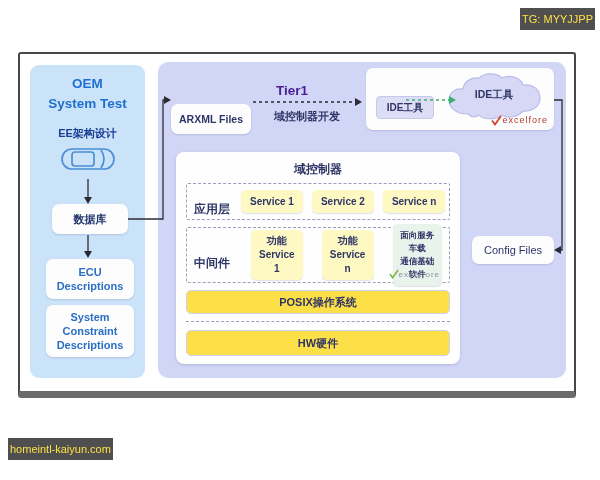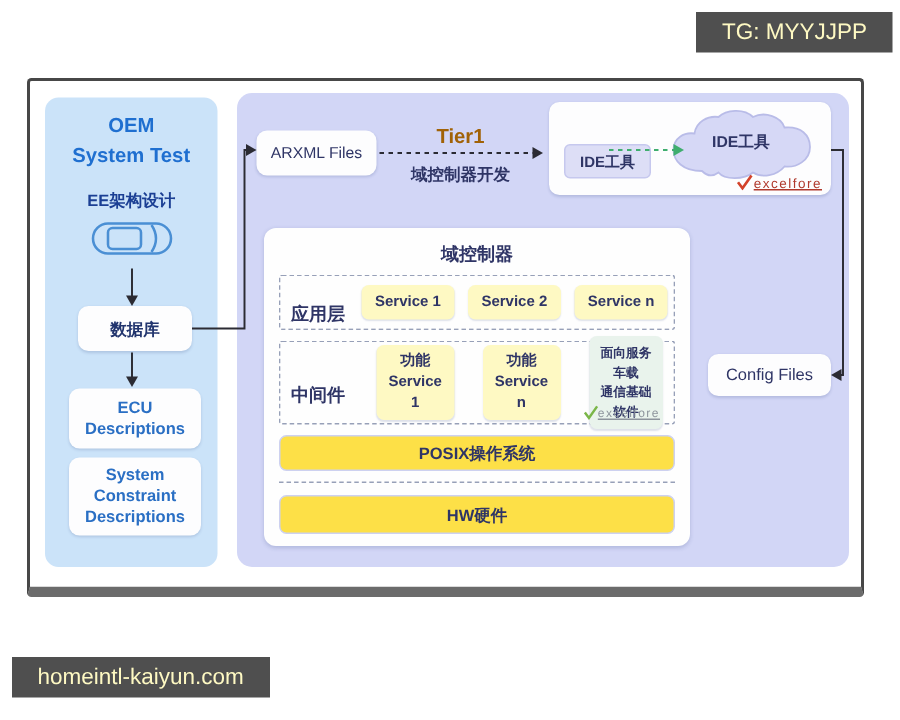--- a/index.html
+++ b/index.html
@@ -20,34 +20,34 @@
              color:#1f6fd0;line-height:1.45;white-space:pre-line;}
   .ee-label{left:30px;top:126px;width:115px;text-align:center;font-size:11px;font-weight:bold;color:#1b3f94;}
   .car-wrap{left:57px;top:141px;width:62px;height:36px;}
   .wbox{background:#fdfdfe;border-radius:7px;box-shadow:0 1px 2px rgba(40,60,120,.18);
         display:flex;align-items:center;justify-content:center;text-align:center;}
   .db-box{left:52px;top:204px;width:76px;height:30px;font-size:11px;font-weight:bold;color:#22356e;}
   .ecu-box{left:46px;top:259px;width:88px;height:40px;font-size:11px;font-weight:bold;color:#2a6fc4;line-height:1.3;padding:2px;}
   .scd-box{left:46px;top:305px;width:88px;height:52px;font-size:11px;font-weight:bold;color:#2a6fc4;line-height:1.3;padding:2px;}
 
   
-  .arxml-box{left:171px;top:87px;width:80px;height:30px;font-size:10.5px;font-weight:normal;color:#2f3566;}
-  .tier1-title{left:262px;top:83px;width:90px;text-align:center;font-size:13.5px;font-weight:bold;color:#a16207;}
+  .arxml-box{left:171px;top:104px;width:80px;height:30px;font-size:10.5px;font-weight:bold;color:#2f3566;}
+  .tier1-title{left:247px;top:83px;width:90px;text-align:center;font-size:13.5px;font-weight:bold;color:#4c1d95;}
   .tier1-sub{left:247px;top:109px;width:120px;text-align:center;font-size:11px;font-weight:bold;color:#2f3566;}
 
   
   .ide-container{left:366px;top:68px;width:188px;height:62px;background:#fdfdfe;border-radius:7px;
                  box-shadow:0 1px 2px rgba(40,60,120,.18);}
   .ide-box{left:376px;top:96px;width:58px;height:23px;background:#dddef6;border:1px solid #c6c8ee;
            border-radius:4px;display:flex;align-items:center;justify-content:center;
            font-size:10px;font-weight:bold;color:#2f3566;}
   .cloud-wrap{left:444px;top:72px;width:100px;height:48px;}
   .cloud-label{left:444px;top:74px;width:100px;height:42px;display:flex;align-items:center;justify-content:center;
                font-size:10.5px;font-weight:bold;color:#2f3566;}
-  .logo{display:flex;align-items:flex-end;justify-content:flex-end;gap:0;text-decoration:underline;}
+  .logo{display:flex;align-items:center;justify-content:flex-end;gap:0;}
   .logo-top{left:458px;top:113px;width:90px;height:14px;font-size:9px;letter-spacing:1px;color:#b03a2e;}
   .logo-mid{left:350px;top:268px;width:90px;height:12px;font-size:8px;letter-spacing:1px;color:#8d949c;}
 
   .config-box{left:472px;top:236px;width:82px;height:28px;font-size:11px;font-weight:normal;color:#2f3566;}
 
   
   .dc-box{left:176px;top:152px;width:284px;height:212px;background:#fefefe;border-radius:8px;
           box-shadow:0 1px 3px rgba(40,60,120,.2);}
   .dc-title{left:176px;top:161px;width:284px;text-align:center;font-size:12px;font-weight:bold;color:#2f3566;}
   .dc-row{border:1px dashed #97a0b8;border-radius:2px;display:flex;align-items:center;padding:0 7px;gap:9px;}
@@ -67,21 +67,21 @@
 
   
   .overlay{left:0;top:0;pointer-events:none;}
   .overlay line,.overlay polyline{stroke:#2b2b33;stroke-width:1.3;fill:none;}
   .overlay polygon{fill:#2b2b33;stroke:none;}
   .overlay .dash{stroke-dasharray:3 3;}
   .overlay .green line{stroke:#3fae6e;}
   .overlay .green polygon{fill:#3fae6e;}
 
   
-  .badge{background:#4f4f4f;color:#fef9c3;font-size:15px;padding:5px 17px;white-space:nowrap;}
+  .badge{background:#4f4f4f;color:#fde047;font-size:11px;padding:5px 2px;white-space:nowrap;}
   .tg-badge{top:8px;right:5px;}
   .site-badge{left:8px;top:438px;}
 
   .car-svg path,.car-svg rect{fill:none;stroke:#4a8fd4;stroke-width:1.7;}
   .check-svg polyline{fill:none;stroke-width:1.8;}
 </style>
 </head>
 <body>
 
 <div class="stage">

